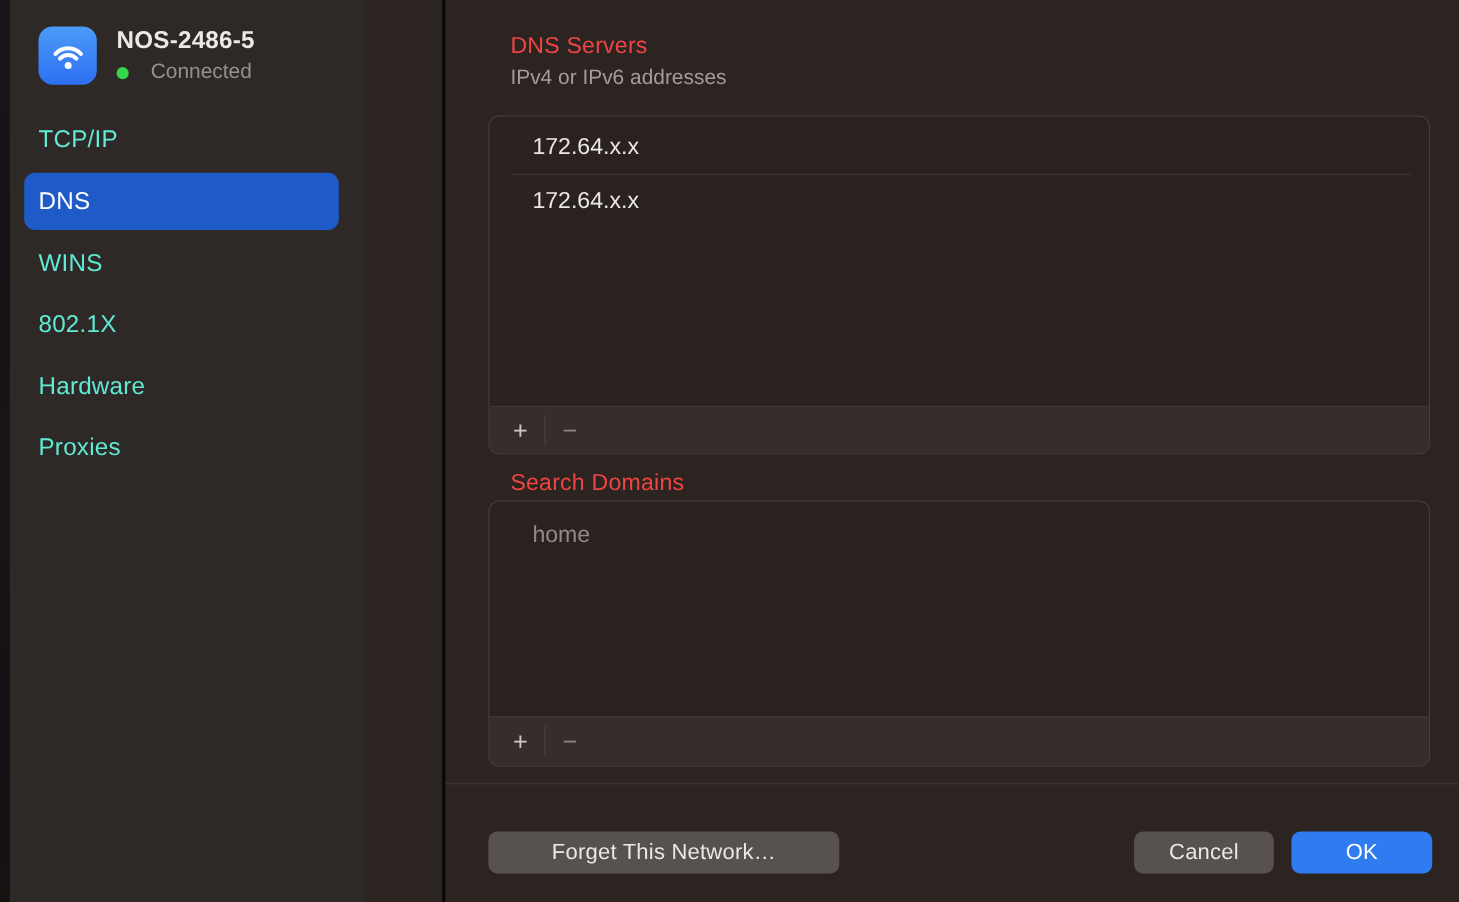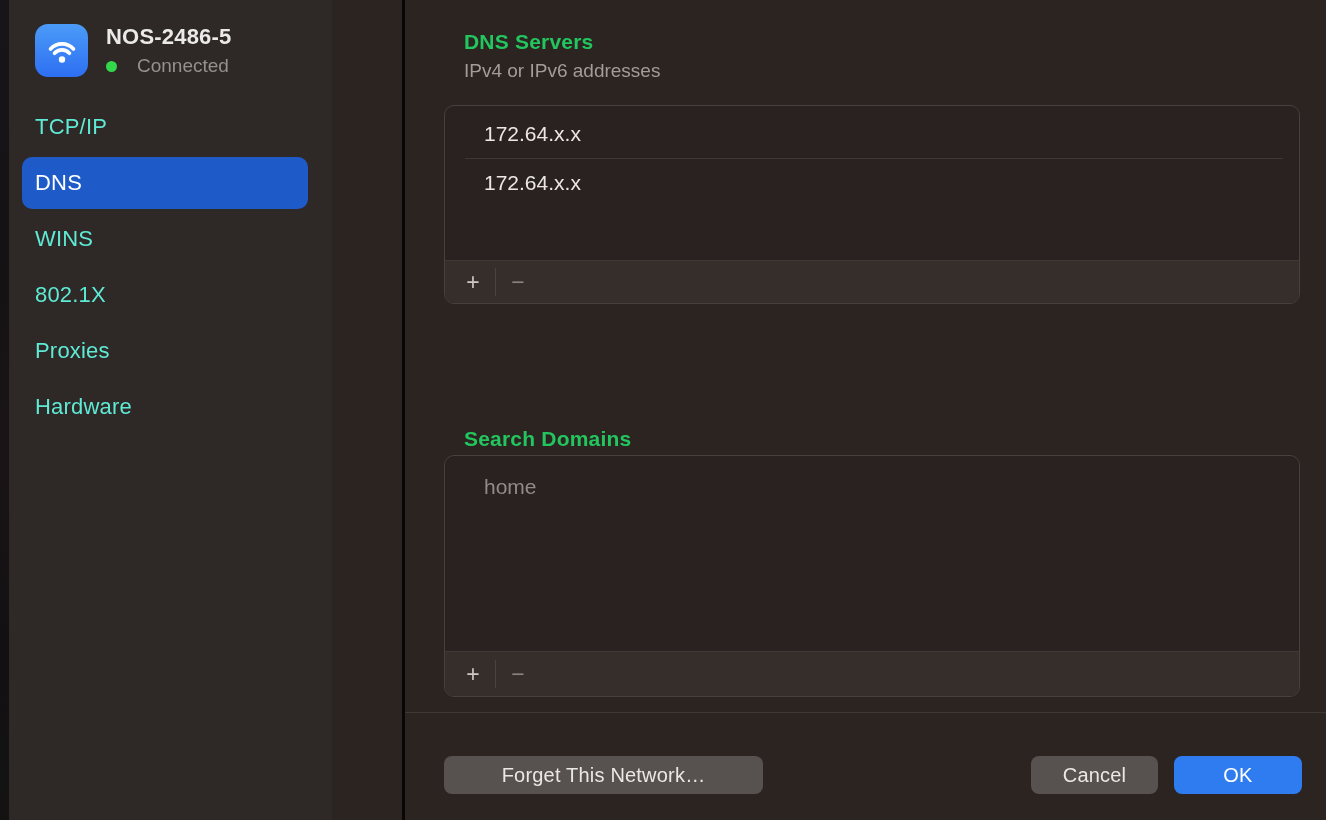--- a/index.html
+++ b/index.html
@@ -44,21 +44,21 @@
     height:52px; line-height:52px; margin-bottom:4px;
     padding-left:13px; border-radius:10px;
     font-size:22px; color:#5eead4; letter-spacing:.2px;
     cursor:default;
   }
   .nav-item.selected { background:#1e5ac8; color:#ffffff; }
 
   
   .main { position:absolute; left:405px; top:0; width:921px; height:820px; background:#2b2421; }
 
-  .sec-title { position:absolute; left:59px; font-size:21px; font-weight:700; color:#22c55e; letter-spacing:.2px; }
+  .sec-title { position:absolute; left:59px; font-size:21px; font-weight:400; color:#ef4444; letter-spacing:.2px; }
   .sec-sub   { position:absolute; left:59px; font-size:19px; color:#a39c98; }
 
   .list-box {
     position:absolute; left:39px; width:856px;
     border:1px solid #47403d; border-radius:10px;
     background:#2a2220; overflow:hidden;
   }
   .list-area { position:relative; }
   .list-row {
     height:48px; display:flex; align-items:center;
@@ -116,32 +116,32 @@
         <span class="status-text">Connected</span>
       </div>
     </div>
   </div>
 
   <nav class="side-nav">
     <div class="nav-item">TCP/IP</div>
     <div class="nav-item selected">DNS</div>
     <div class="nav-item">WINS</div>
     <div class="nav-item">802.1X</div>
+    <div class="nav-item">Hardware</div>
     <div class="nav-item">Proxies</div>
-    <div class="nav-item">Hardware</div>
   </nav>
 </aside>
 <div class="v-border"></div>
 
 <main class="main">
 
   <div class="sec-title" style="top:30px;">DNS Servers</div>
   <div class="sec-sub" style="top:60px;">IPv4 or IPv6 addresses</div>
 
-  <div class="list-box" style="top:105px; height:199px;">
+  <div class="list-box" style="top:105px; height:308px;">
     <div class="list-area" style="padding-top:4px;">
       <div class="list-row">172.64.x.x</div>
       <div class="row-divider"></div>
       <div class="list-row">172.64.x.x</div>
     </div>
     <div class="box-footer" style="height:43px;">
       <div class="pm-btn">+</div>
       <div class="pm-divider"></div>
       <div class="pm-btn minus">−</div>
     </div>

